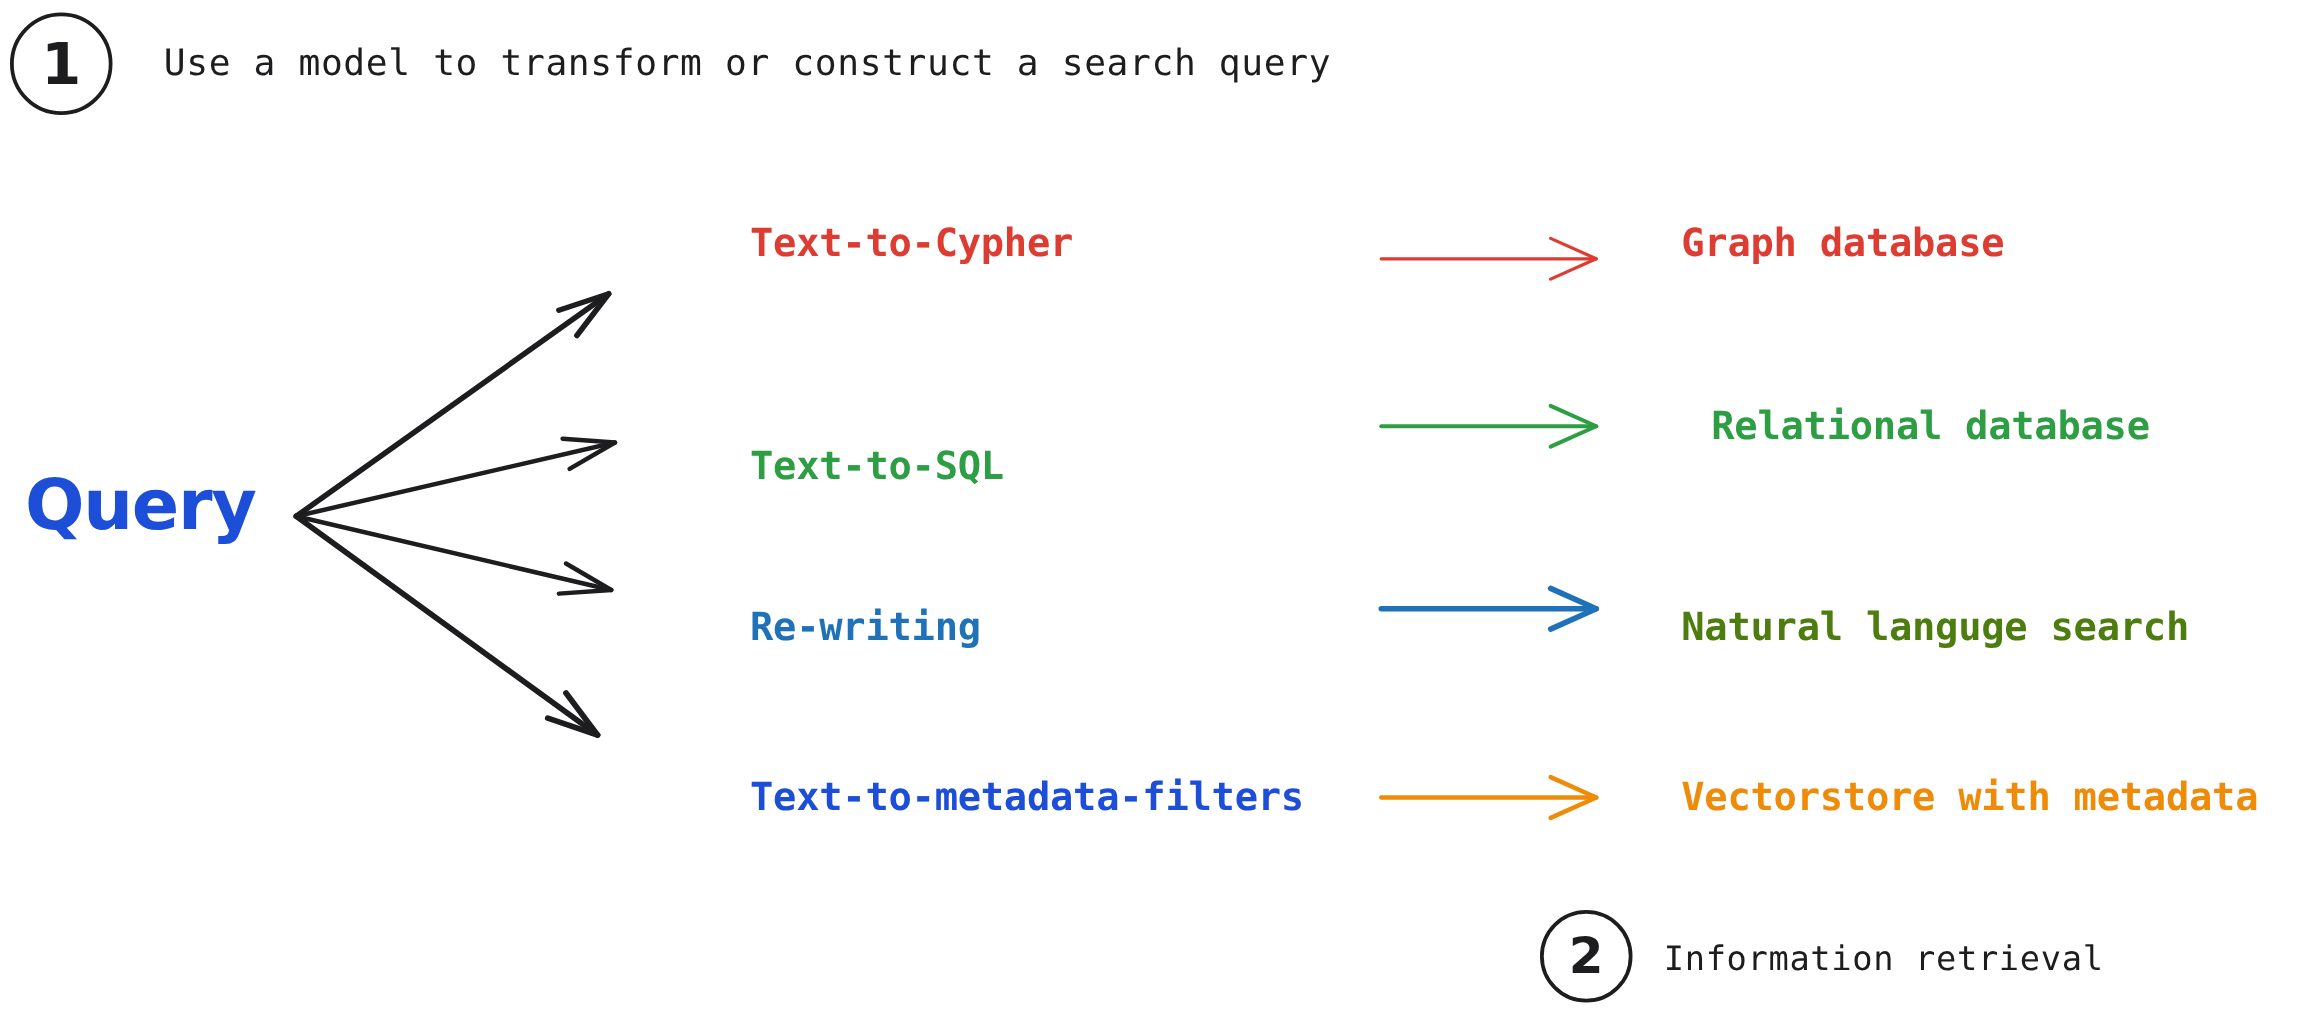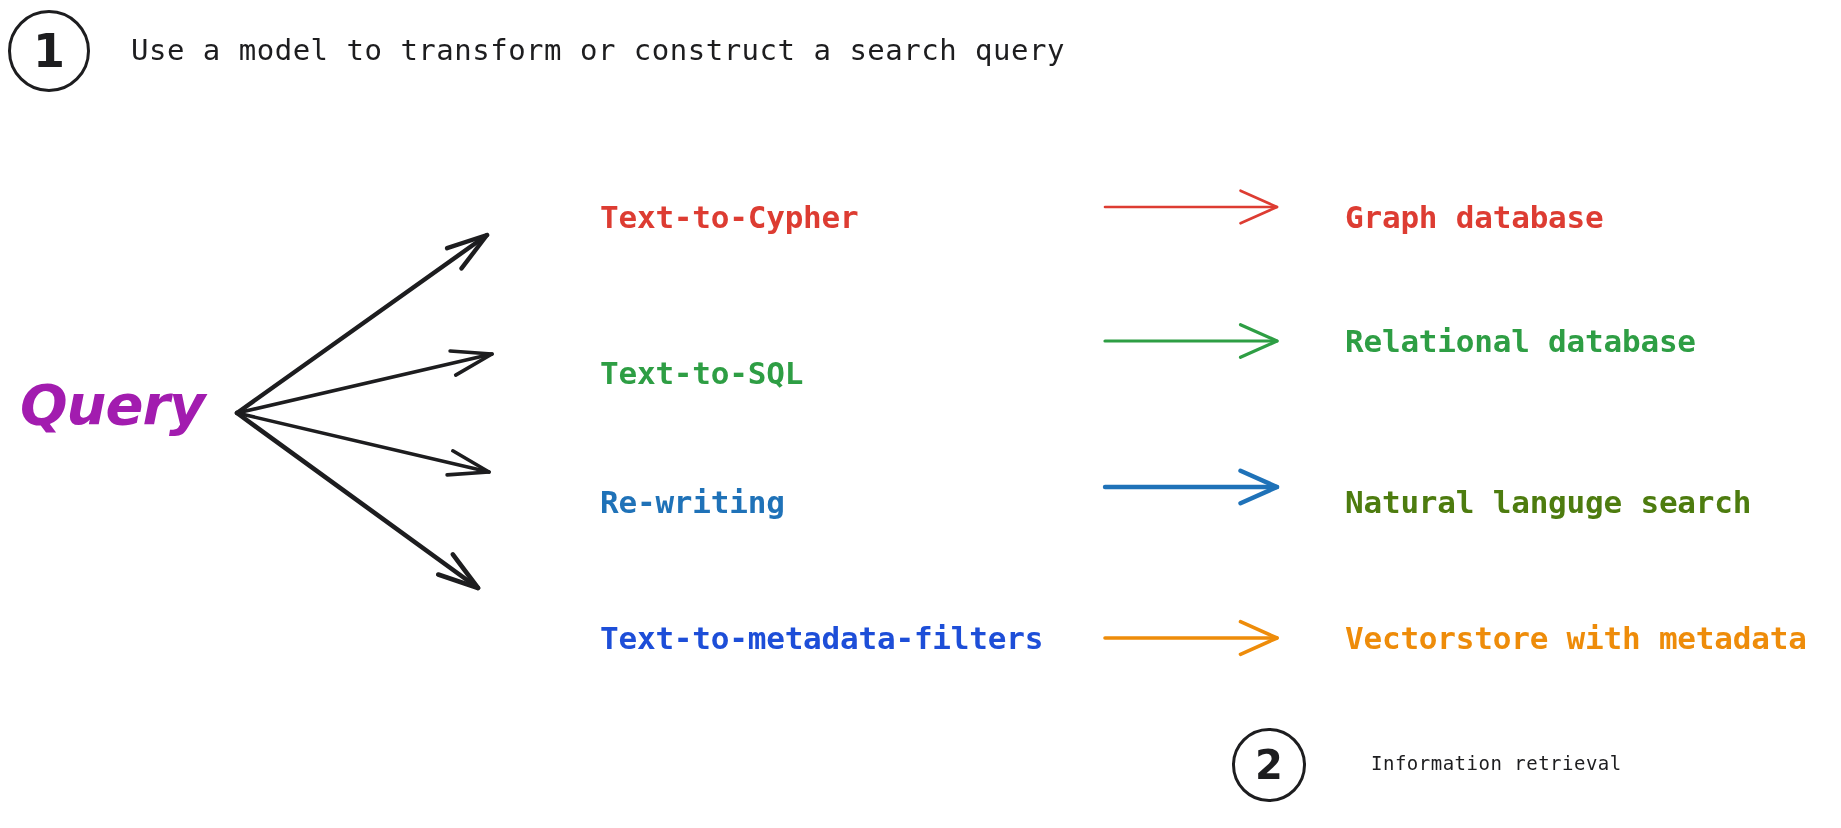--- a/index.html
+++ b/index.html
@@ -57,53 +57,52 @@
     font-weight: 400;
     white-space: nowrap;
   }
   .step-caption-1 {
     left: 131px;
     top: 33px;
     font-size: 29px;
     letter-spacing: 0.5px;
   }
   .step-caption-2 {
-    left: 1371px;
+    left: 1331px;
     top: 752px;
-    font-size: 19px;
+    font-size: 27px;
     letter-spacing: 0.5px;
   }
 
   
   .query-label {
     position: absolute;
     left: 20px;
     top: 372px;
     font-family: "DejaVu Sans", "Liberation Sans", sans-serif;
     font-size: 56px;
     font-weight: 600;
-    font-style: italic;
-    color: #a21caf;
+    color: #1d4ed8;
     letter-spacing: -1px;
     white-space: nowrap;
   }
 
   
   .method-label, .target-label {
     position: absolute;
     font-family: "DejaVu Sans Mono", "Liberation Mono", monospace;
     font-weight: 700;
     font-size: 31px;
     white-space: nowrap;
     letter-spacing: -0.2px;
   }
   .method-label { left: 600px; }
   .target-label { left: 1345px; }
 
-  .row-y-0 { top: 199px; }
+  .row-y-0 { top: 177px; }
   .row-y-1 { top: 323px; }
   .row-y-2 { top: 484px; }
   .row-y-3 { top: 620px; }
 </style>
 </head>
 <body>
 
 <svg id="canvas" viewBox="0 0 1841 828" xmlns="http://www.w3.org/2000/svg">
 
   <g>
@@ -149,21 +148,21 @@
   <span>1</span>
 </div>
 <div class="step-caption step-caption-1">Use a model to transform or construct a search query</div>
 
 <div class="query-label">Query</div>
 
 <div class="method-label row-y-0" style="color: rgb(221, 60, 50);">Text-to-Cypher</div>
 <div class="target-label row-y-0" style="color: rgb(221, 60, 50);">Graph database</div>
 
 <div class="method-label row-y-1" style="color: rgb(46, 158, 68); margin-top: 32px;">Text-to-SQL</div>
-<div class="target-label row-y-1" style="color: rgb(46, 158, 68);">Relational database</div>
+<div class="target-label row-y-1" style="color: rgb(46, 158, 68); margin-left: 24px;">Relational database</div>
 
 <div class="method-label row-y-2" style="color: rgb(31, 114, 184);">Re-writing</div>
 <div class="target-label row-y-2" style="color: #4d7c0f;">Natural languge search</div>
 
 <div class="method-label row-y-3" style="color: #1d4ed8;">Text-to-metadata-filters</div>
 <div class="target-label row-y-3" style="color: rgb(238, 140, 10);">Vectorstore with metadata</div>
 
 <div class="step-badge step-badge-2">
   <span>2</span>
 </div>

